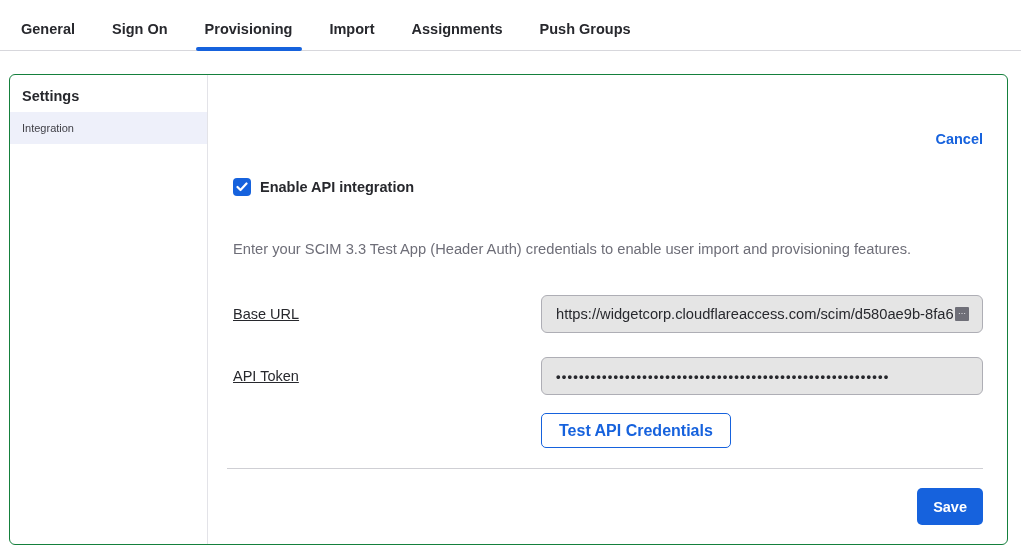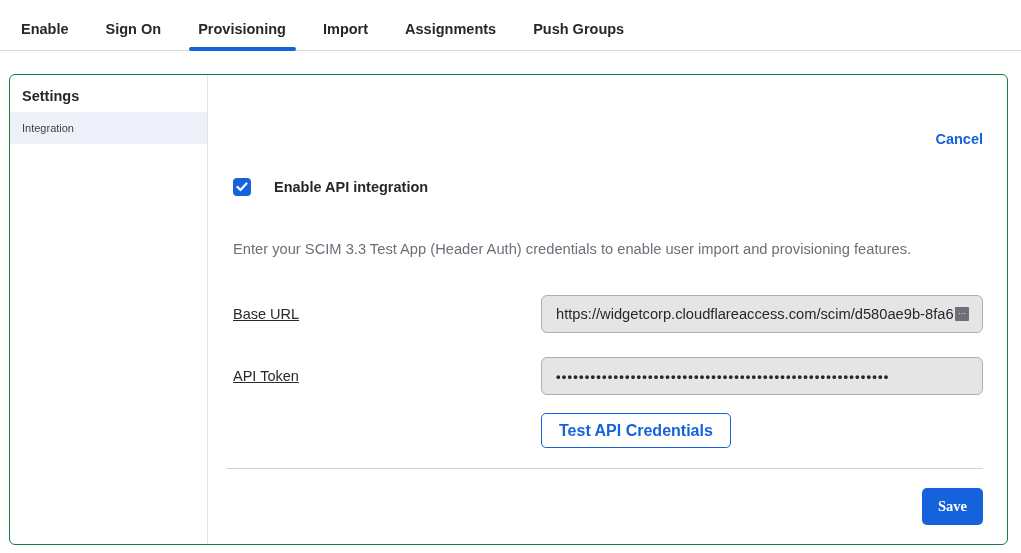--- a/index.html
+++ b/index.html
@@ -25,21 +25,21 @@
   .sidebar-item { height: 32px; display: flex; align-items: center; padding: 0 12px;
     font-size: 11px; color: #3f3f46; cursor: pointer; }
   .sidebar-item.selected { background: #eef0fa; }
 
   
   .main { flex: 1; padding: 0 24px 0 25px; display: flex; flex-direction: column; }
   .cancel-row { margin-top: 56px; display: flex; justify-content: flex-end; }
   .cancel-link { color: #1662dd; font-size: 14.5px; font-weight: bold;
     text-decoration: none; cursor: pointer; }
 
-  .checkbox-row { margin-top: 31px; display: flex; align-items: center; gap: 23px; }
+  .checkbox-row { margin-top: 31px; display: flex; align-items: center; gap: 9px; }
   .checkbox { width: 18px; height: 18px; border-radius: 4px; background: #1662dd;
     display: flex; align-items: center; justify-content: center; cursor: pointer; flex: none; }
   .checkbox svg { display: block; }
   .checkbox-label { font-size: 14.5px; font-weight: bold; color: #27282d; }
 
   .description { margin-top: 44px; font-size: 14.7px; color: #6e6e78; line-height: 1.3; }
 
   .field-row { display: flex; align-items: center; text-decoration: underline; }
   .field-row.base { margin-top: 36px; }
   .field-row.token { margin-top: 24px; }
@@ -58,27 +58,27 @@
   .test-button { height: 35px; padding: 0 17px; background: #fff; border: 1px solid #1662dd;
     border-radius: 5px; color: #1662dd; font-size: 16px; font-weight: bold;
     font-family: "Liberation Sans", sans-serif; cursor: pointer; }
 
   .divider { margin-top: 20px; border: none; border-top: 1px solid #cfcfd4;
     margin-left: -6px; }
 
   .save-row { margin-top: 19px; display: flex; justify-content: flex-end; }
   .save-button { height: 37px; padding: 0 16px; background: #1662dd; border: none;
     border-radius: 5px; color: #ffffff; font-size: 14.5px; font-weight: bold;
-    font-family: Liberation Serif, serif; cursor: pointer; }
+    font-family: Liberation Sans, sans-serif; cursor: pointer; }
 </style>
 </head>
 <body>
 
 <nav class="tabbar">
-  <div class="tab">Enable</div>
+  <div class="tab">General</div>
   <div class="tab">Sign On</div>
   <div class="tab active">Provisioning</div>
   <div class="tab">Import</div>
   <div class="tab">Assignments</div>
   <div class="tab">Push Groups</div>
 </nav>
 
 <section class="panel">
 
   <aside class="sidebar">

